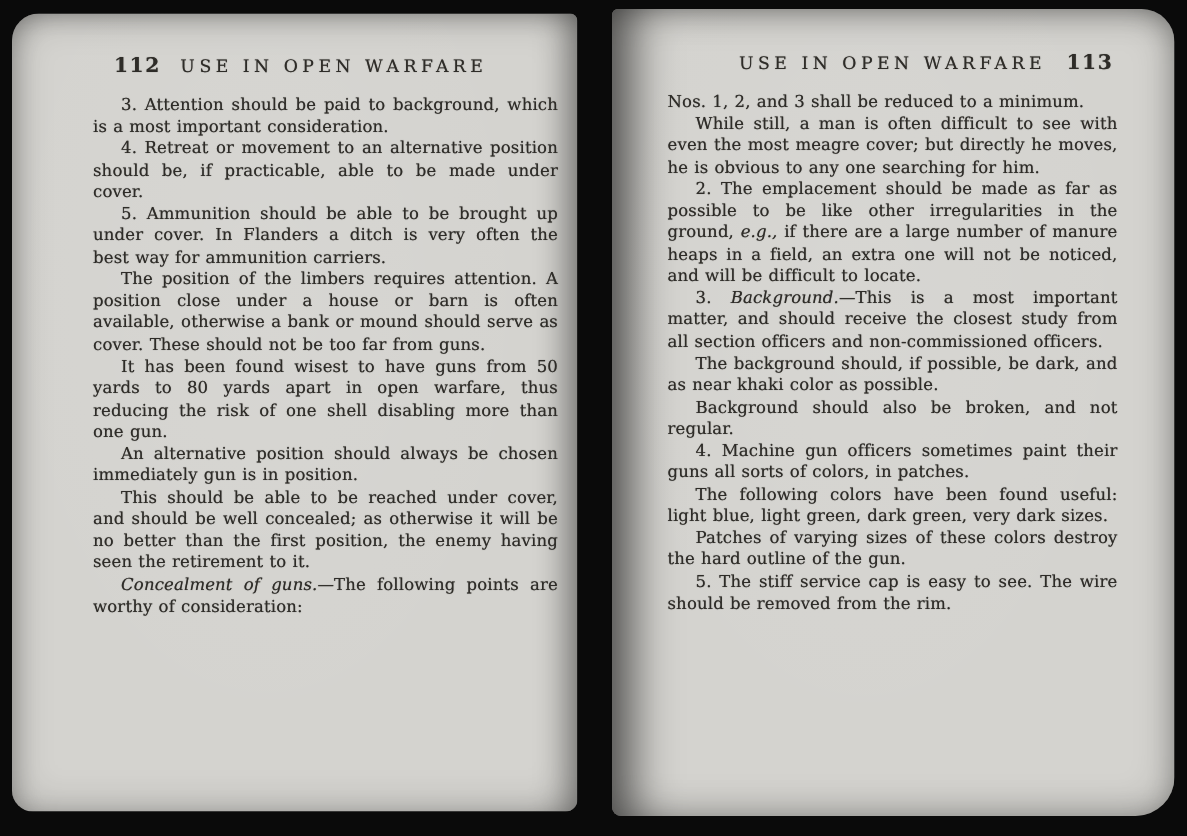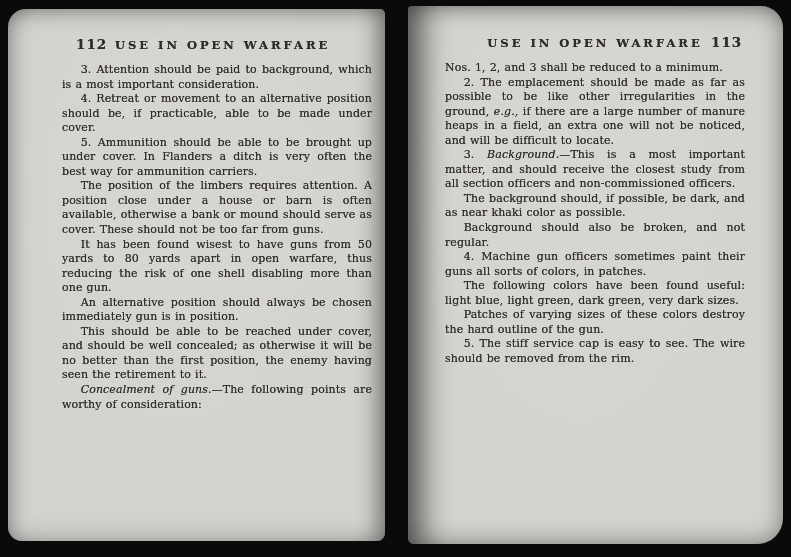--- a/index.html
+++ b/index.html
@@ -53,21 +53,21 @@
     background: var(--bg);
   }
   .running-head {
     display: flex;
     align-items: baseline;
     justify-content: space-between;
     margin-bottom: 11px;
   }
   .head-title {
     font-size: 11.5px;
-    font-weight: bold;
+    font-weight: normal;
     letter-spacing: 3px;
     white-space: nowrap;
     text-shadow: 0 0 0.6px rgba(46,44,40,0.7);
   }
   .page-num {
     font-size: 13.5px;
     font-weight: bold;
     letter-spacing: 1px;
     min-width: 34px;
     text-shadow: 0 0 0.6px rgba(46,44,40,0.7);
@@ -113,20 +113,21 @@
   <div class="gutter"></div>
 
   <div class="page page-right">
     <div class="running-head">
       <span class="page-num spacer"></span>
       <span class="head-title">USE IN OPEN WARFARE</span>
       <span class="page-num right">113</span>
     </div>
     <div class="body-text" id="right-text">
         <p class="noindent"><span>Nos. 1, 2, and 3 shall be reduced to a minimum.</span></p>
+        <p><span>While still, a man is often difficult to see with even the most meagre cover; but directly he moves, he is obvious to any one searching for him.</span></p>
         <p><span>2. The emplacement should be made as far as possible to be like other irregularities in the ground, </span><i>e.g.,</i><span> if there are a large number of manure heaps in a field, an extra one will not be noticed, and will be difficult to locate.</span></p>
         <p><span>3. </span><i>Background.</i><span>—This is a most important matter, and should receive the closest study from all section officers and non-commissioned officers.</span></p>
         <p><span>The background should, if possible, be dark, and as near khaki color as possible.</span></p>
         <p><span>Background should also be broken, and not regular.</span></p>
         <p><span>4. Machine gun officers sometimes paint their guns all sorts of colors, in patches.</span></p>
         <p><span>The following colors have been found useful: light blue, light green, dark green, very dark sizes.</span></p>
         <p><span>Patches of varying sizes of these colors destroy the hard outline of the gun.</span></p>
         <p><span>5. The stiff service cap is easy to see.  The wire should be removed from the rim.</span></p>
       </div>
   </div>

